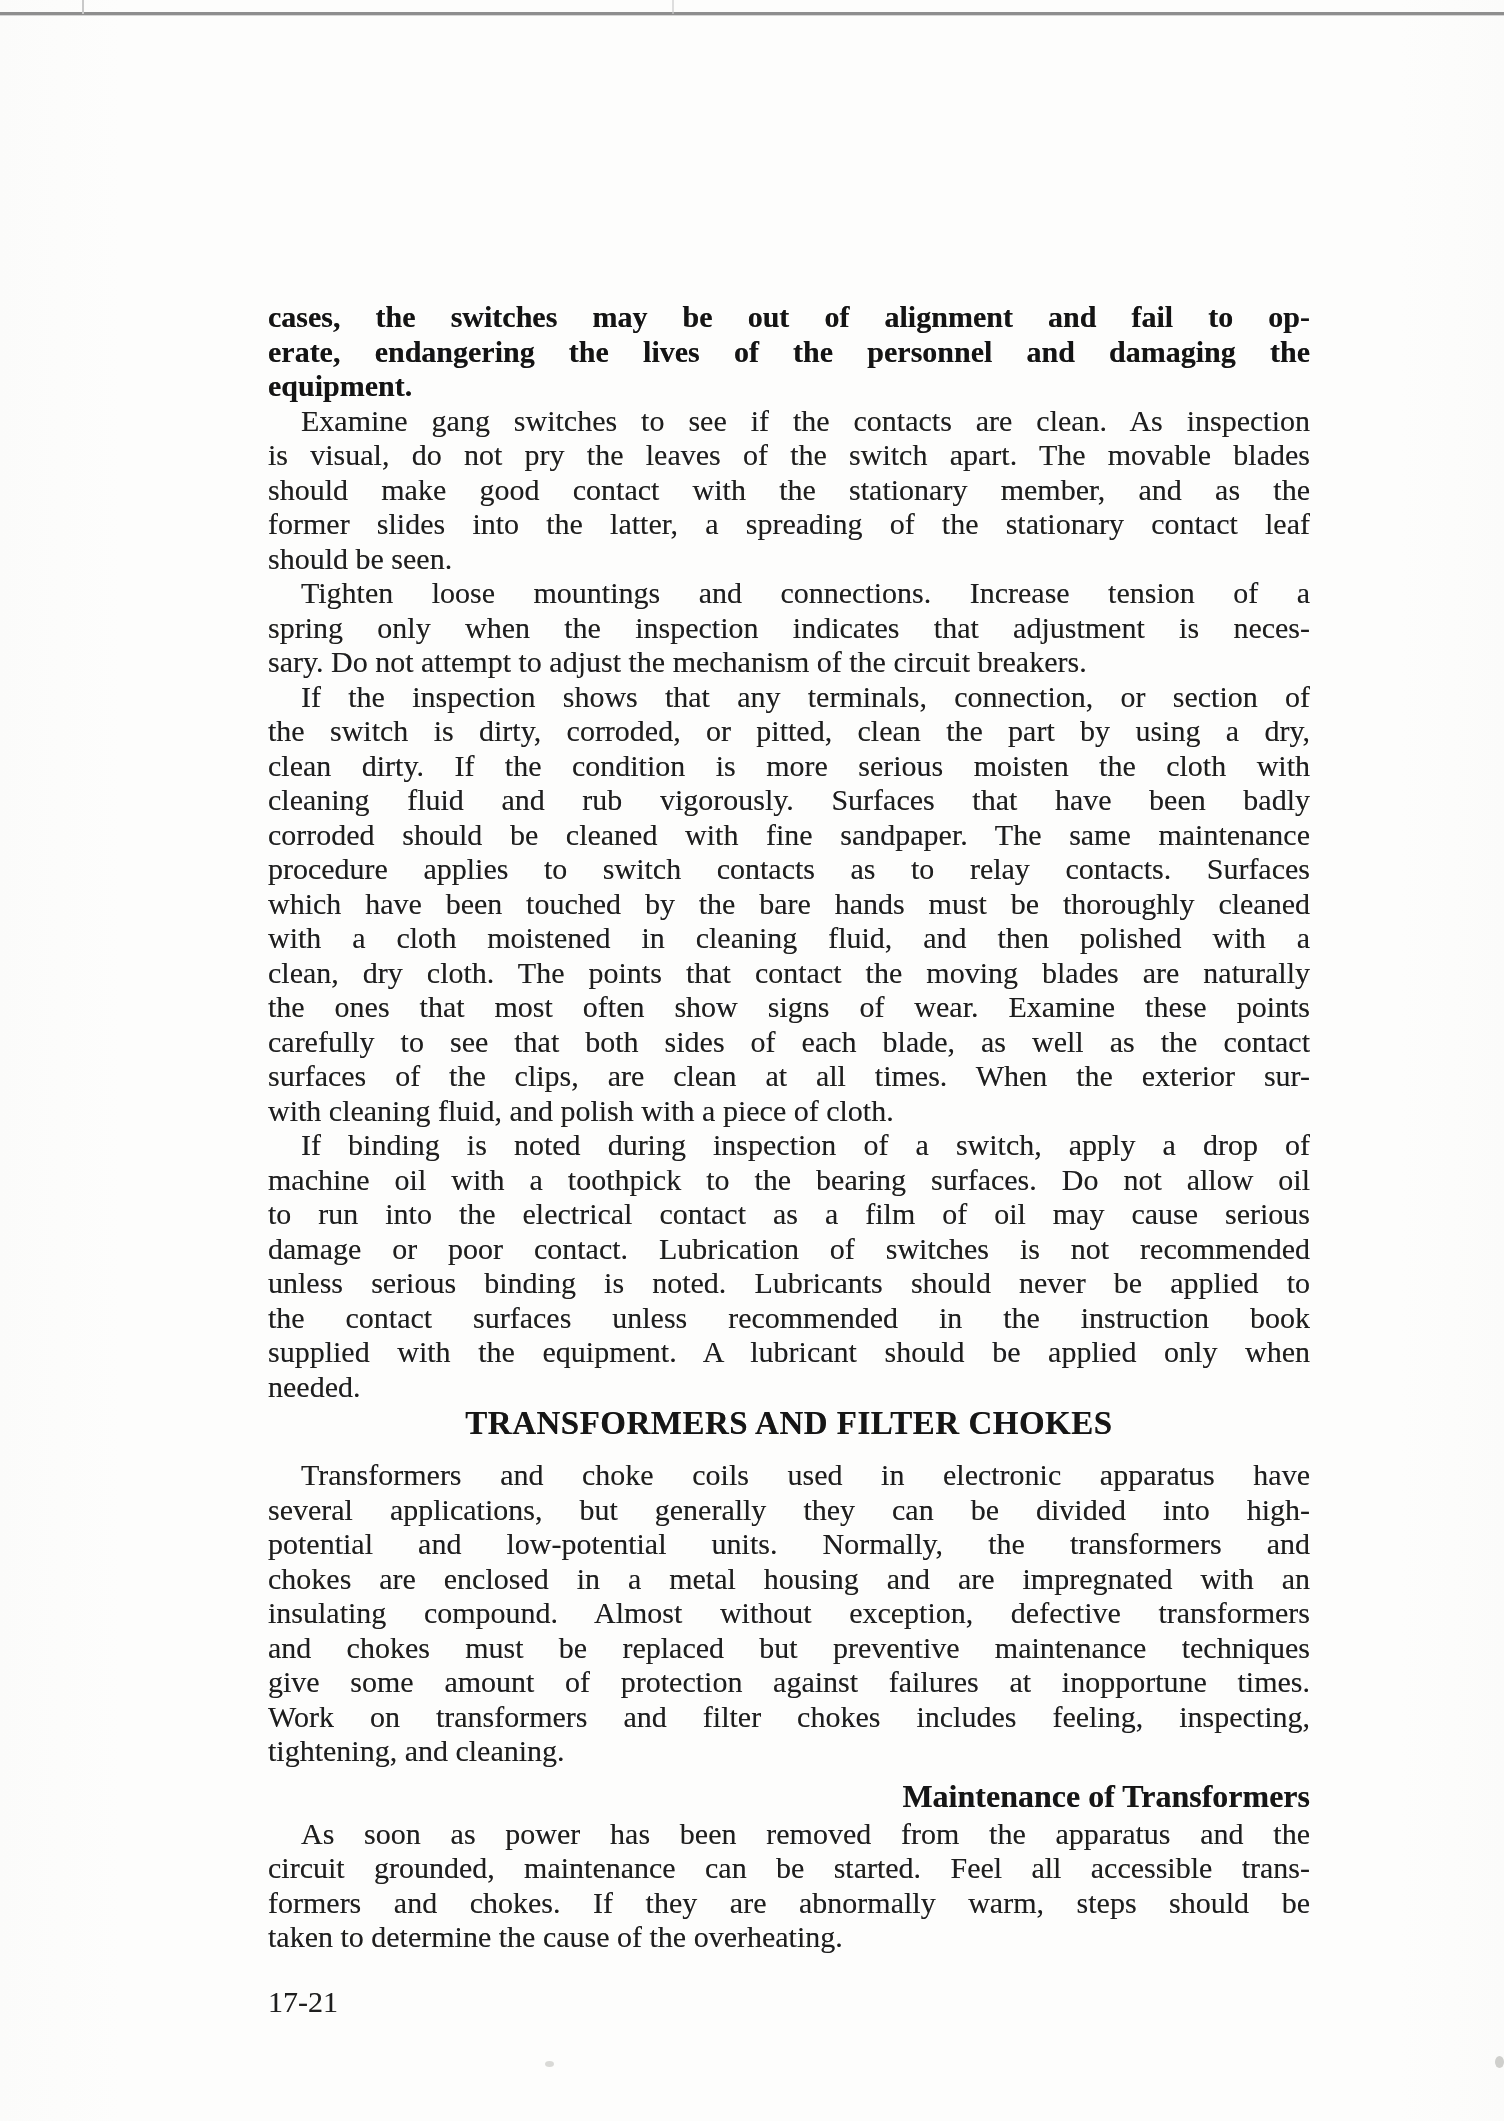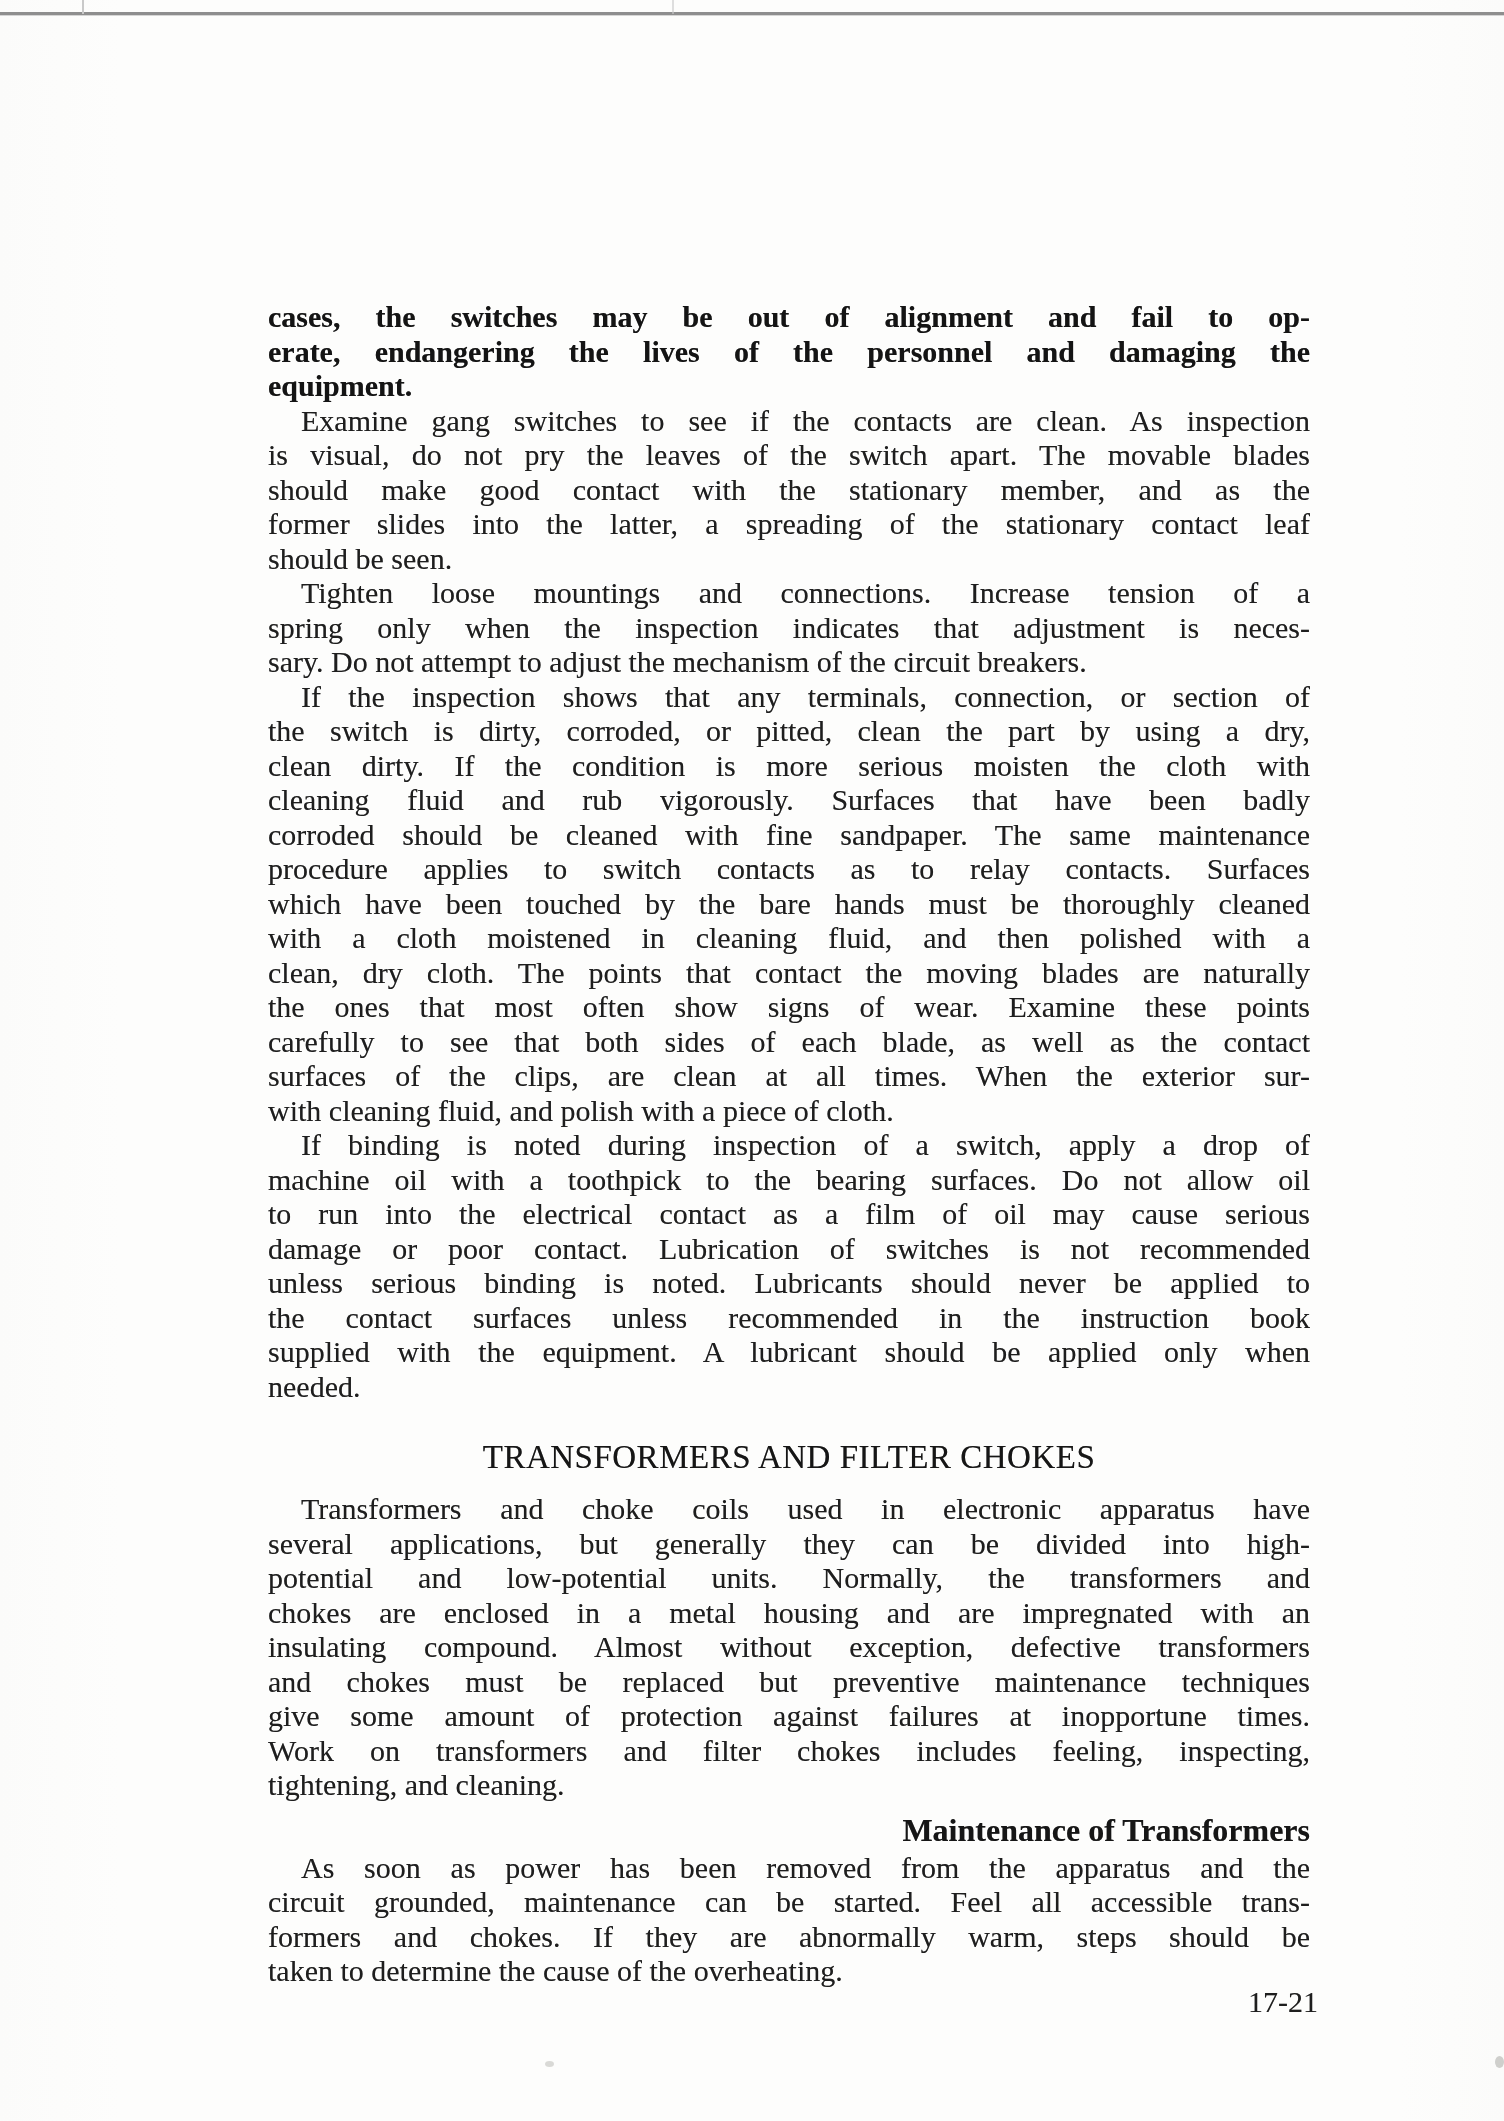--- a/index.html
+++ b/index.html
@@ -65,46 +65,45 @@
     overflow: visible;
     white-space: nowrap;
   }
   .line.last {
     text-align-last: left;
     white-space: normal;
   }
   .para.indent .line:first-child { text-indent: 33px; }
 
   .heading-centered {
-    margin-top: 34px;
     margin-bottom: 16px;
     line-height: 38px;
     text-align: center;
-    font-weight: 400;
+    font-weight: 700;
     font-size: 33px;
     color: #161616;
     letter-spacing: 0.5px;
     text-shadow: 0 0 0.6px rgba(10,10,10,0.5);
   }
   .heading-left {
     margin-top: 8px;
     margin-bottom: 2px;
     line-height: 38px;
     text-align: right;
     font-weight: 700;
     font-size: 32px;
     color: #161616;
     text-shadow: 0 0 0.6px rgba(10,10,10,0.5);
   }
   .page-number {
     position: absolute;
-    left: 276px;
+    left: 268px;
     top: 1985px;
     width: 1042px;
-    text-align: right;
+    text-align: left;
     font-size: 30px;
     color: #1e1e1e;
     text-shadow: 0 0 0.5px rgba(25,25,25,0.45);
   }
 </style>
 </head>
 <body>
 
 <div class="page">
   <div class="top-rule"></div>

